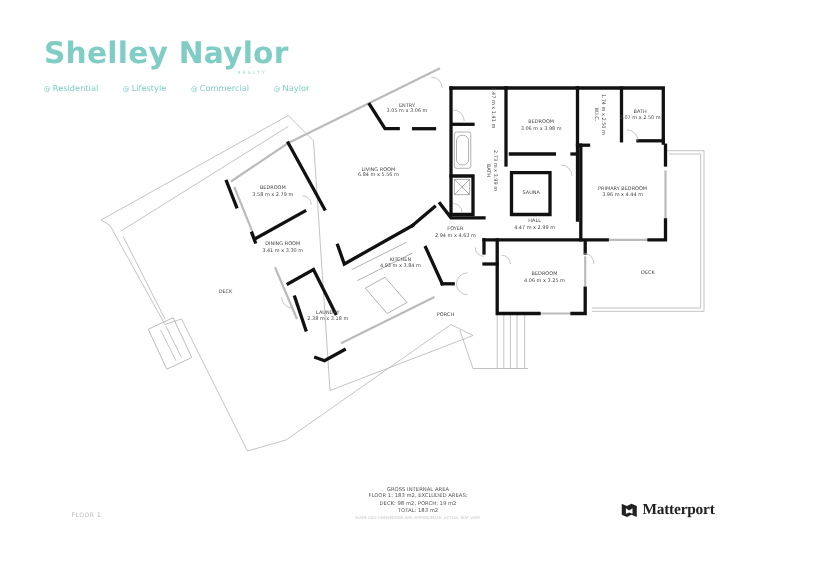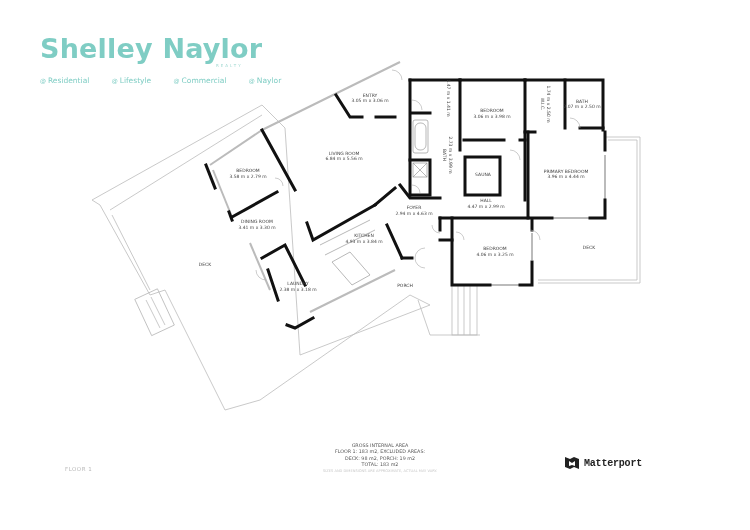--- a/index.html
+++ b/index.html
@@ -10,21 +10,21 @@
   .brand-links { position:absolute; left:0; top:42px; white-space:nowrap; font-size:7.5px; color:#7fcdc4; }
   .brand-links span { margin-right:10px; }
   .brand-links .at { font-size:6px; margin-right:2px; }
   svg.plan { position:absolute; left:0; top:0; }
   .lbl { font-family:"DejaVu Sans", sans-serif; font-size:4.5px; fill:#444; text-anchor:middle; }
   .area { position:absolute; left:280px; top:443px; width:200px; text-align:center; font-size:4.8px; color:#555; line-height:6.3px; }
   .area .disclaimer { color:#c8c8c8; font-size:3.6px; }
   .floor { position:absolute; left:65px; top:466px; font-size:5.5px; color:#b8b8b8; letter-spacing:0.5px; }
   .mp { position:absolute; left:565px; top:456px; display:flex; align-items:center; }
   .mp-icon { width:14px; height:14px; }
-  .mp-text { font-family:Liberation Mono, monospace; font-weight:bold; font-size:10px; color:#222; margin-left:5px; letter-spacing:-0.2px; }
+  .mp-text { font-family:Liberation Serif, serif; font-weight:bold; font-size:14px; color:#222; margin-left:5px; letter-spacing:-0.2px; }
 </style>
 </head>
 <body>
 
 <div class="brand">
   <div class="brand-name">Shelley Naylor</div>
   <div class="brand-sub">REALTY</div>
   <div class="brand-links">
     <span><span class="at">@</span><span>Residential</span></span>
     <span><span class="at">@</span><span>Lifestyle</span></span>

